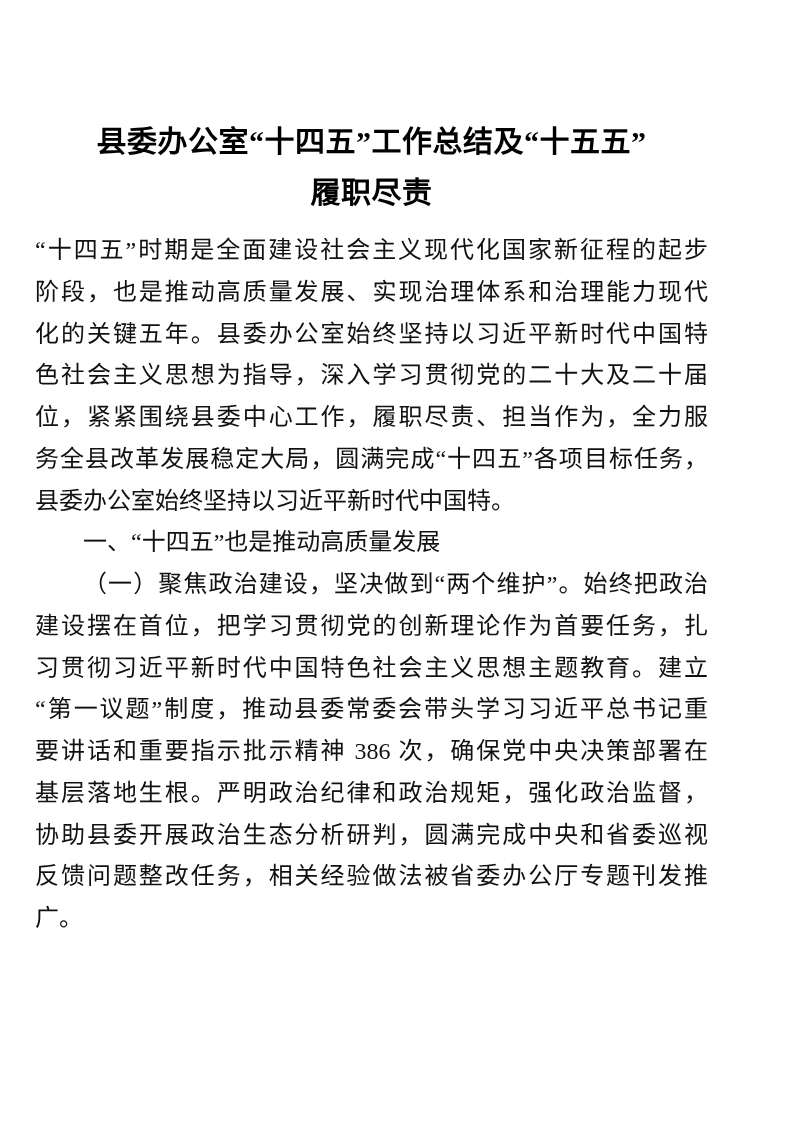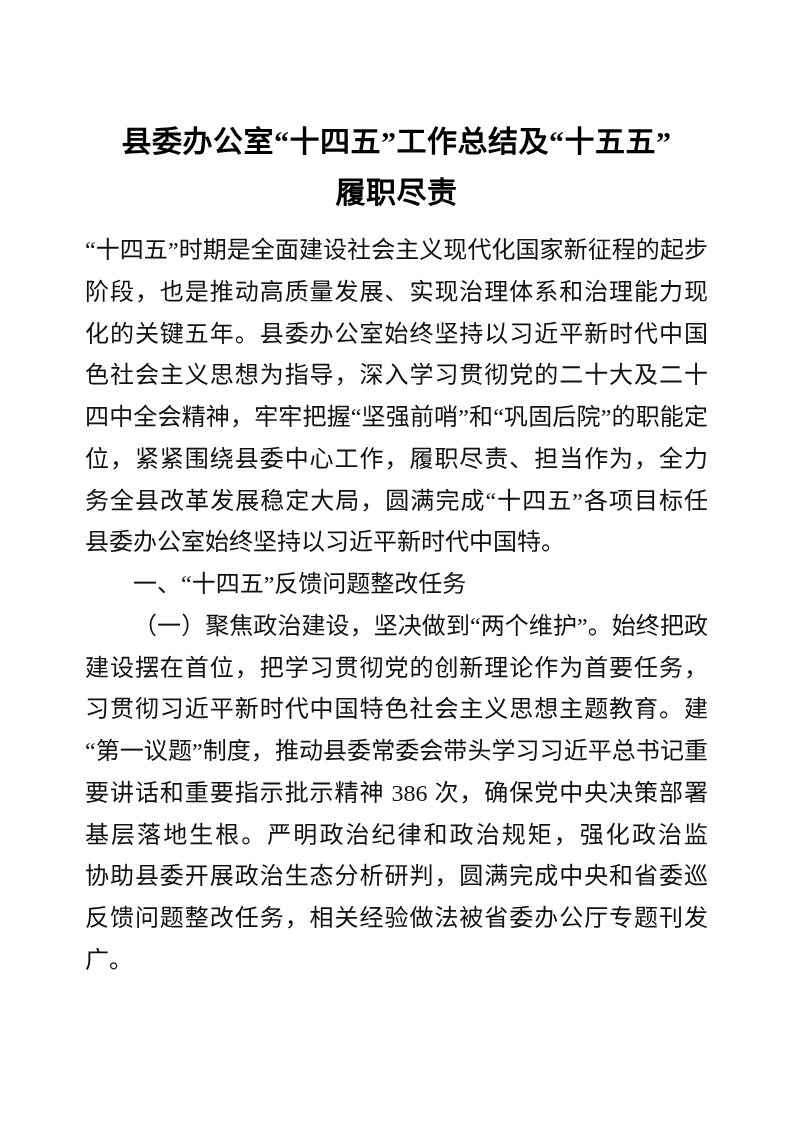--- a/index.html
+++ b/index.html
@@ -6,21 +6,21 @@
     margin: 0;
     padding: 0;
     background: #ffffff;
   }
   .page {
     position: relative;
     width: 793px;
     height: 1122px;
     background: #ffffff;
     box-sizing: border-box;
-    padding: 116px 85px 0 85px;
+    padding: 116px 85px 0 35px;
     overflow: hidden;
     font-family: "Liberation Serif", "DejaVu Serif", serif;
     color: #000000;
   }
   .doc-title {
     margin: 0;
     font-size: 30px;
     font-weight: bold;
     line-height: 51px;
     text-align: center;
@@ -57,25 +57,24 @@
 <div class="page">
   <h1 class="doc-title">
     <span class="tline">县委办公室“十四五”工作总结及“十五五”</span>
     <span class="tline">履职尽责</span>
   </h1>
   <div class="doc-body">
       <div class="line">“十四五”时期是全面建设社会主义现代化国家新征程的起步</div>
       <div class="line">阶段，也是推动高质量发展、实现治理体系和治理能力现代</div>
       <div class="line">化的关键五年。县委办公室始终坚持以习近平新时代中国特</div>
       <div class="line">色社会主义思想为指导，深入学习贯彻党的二十大及二十届</div>
-      <div class="line">四中全会精神，牢牢把握“坚强前哨”和“巩固后院”的职能定</div>
       <div class="line">位，紧紧围绕县委中心工作，履职尽责、担当作为，全力服</div>
       <div class="line">务全县改革发展稳定大局，圆满完成“十四五”各项目标任务，</div>
       <div class="line no-justify">县委办公室始终坚持以习近平新时代中国特。</div>
-      <div class="line indent no-justify">一、“十四五”反馈问题整改任务</div>
+      <div class="line indent no-justify">一、“十四五”也是推动高质量发展</div>
       <div class="line indent">（一）聚焦政治建设，坚决做到“两个维护”。始终把政治</div>
       <div class="line">建设摆在首位，把学习贯彻党的创新理论作为首要任务，扎</div>
       <div class="line">习贯彻习近平新时代中国特色社会主义思想主题教育。建立</div>
       <div class="line">“第一议题”制度，推动县委常委会带头学习习近平总书记重</div>
       <div class="line">要讲话和重要指示批示精神 386 次，确保党中央决策部署在</div>
       <div class="line">基层落地生根。严明政治纪律和政治规矩，强化政治监督，</div>
       <div class="line">协助县委开展政治生态分析研判，圆满完成中央和省委巡视</div>
       <div class="line">反馈问题整改任务，相关经验做法被省委办公厅专题刊发推</div>
       <div class="line no-justify">广。</div>
     </div>

